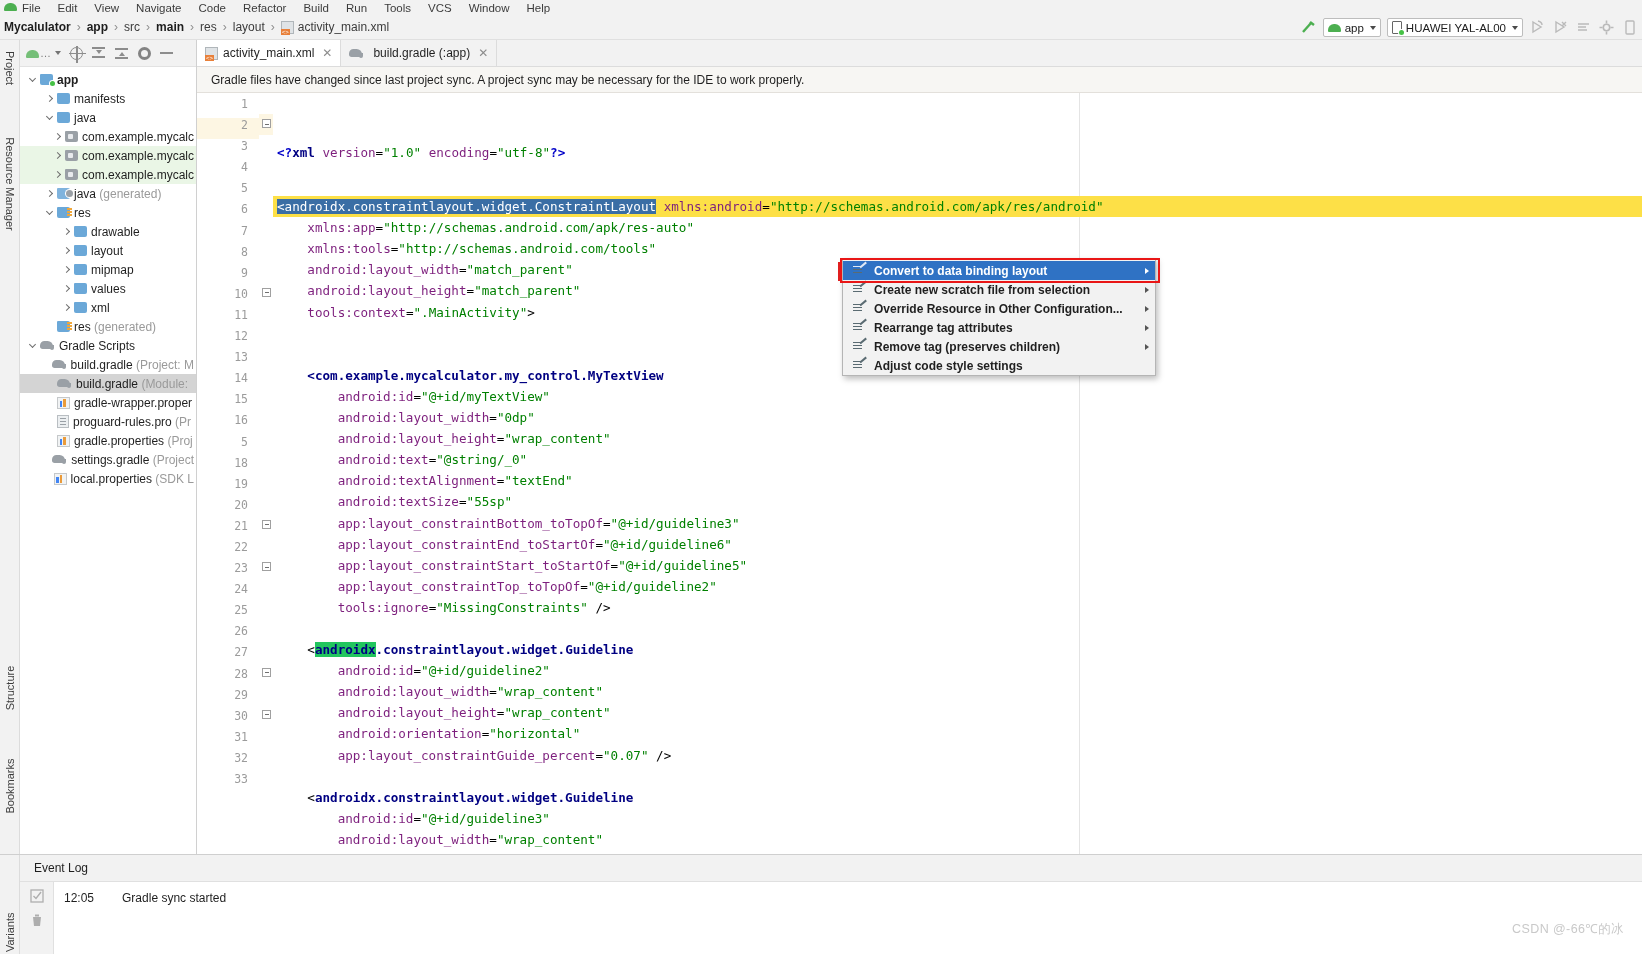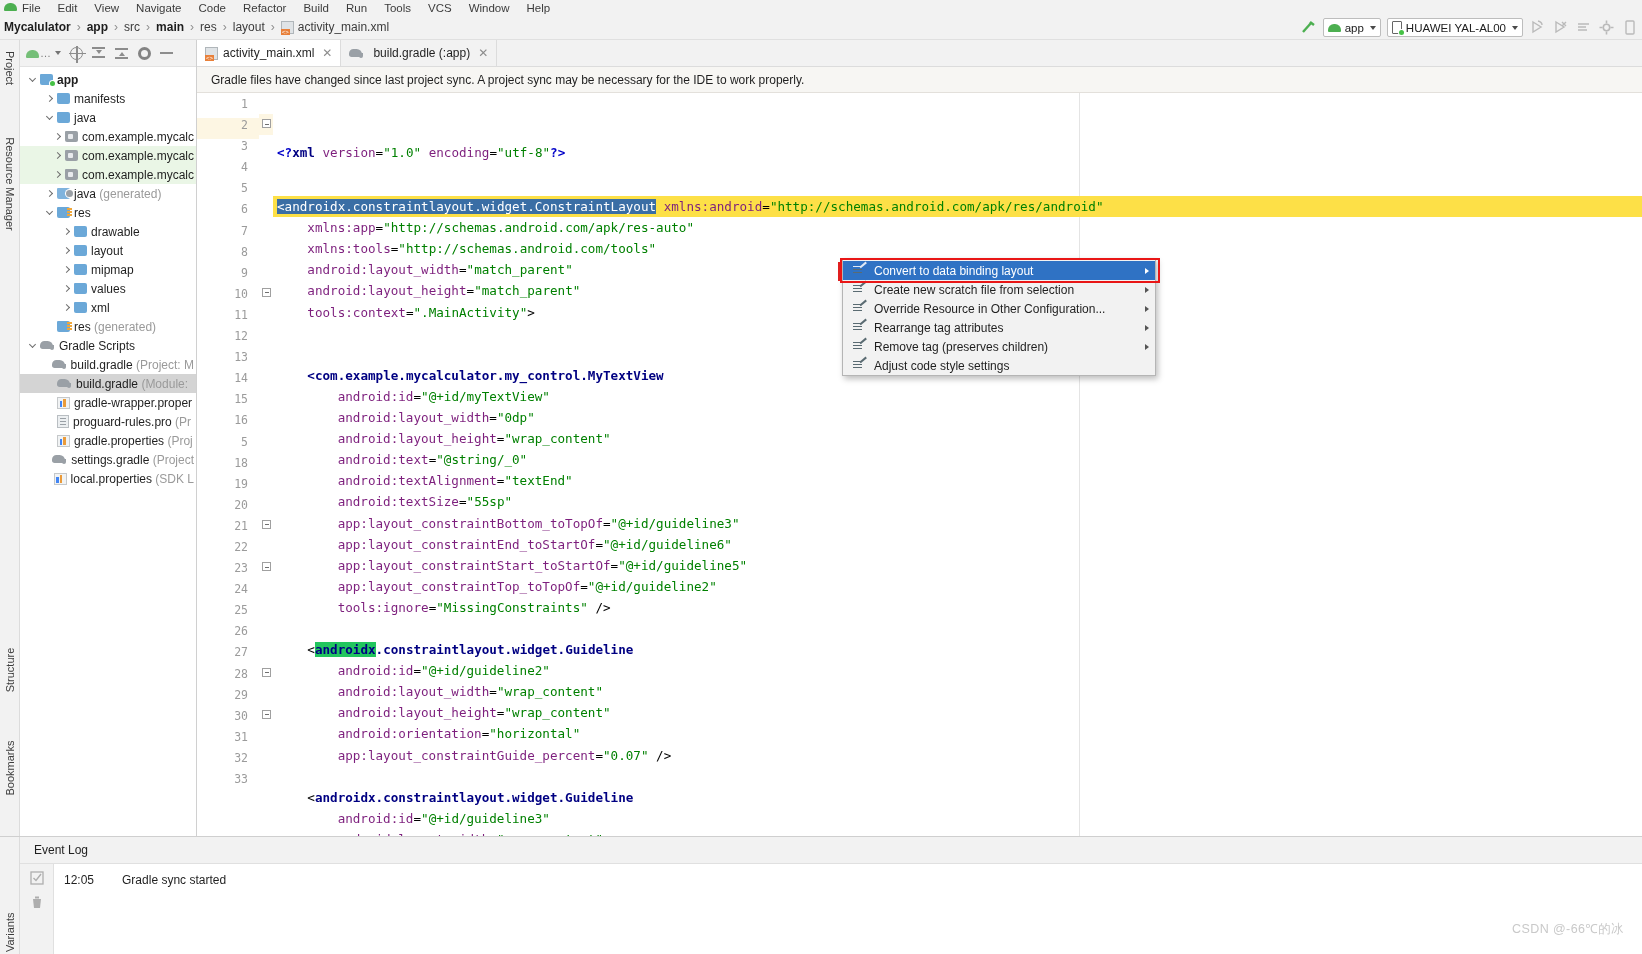--- a/index.html
+++ b/index.html
@@ -174,21 +174,21 @@
   .softhl{ background:#22c55e; }
   .rightmargin { position:absolute; top:0; bottom:0; left:806px; width:1px; background:#e4e4e4; }
 
   
   .redcaret { position:absolute; width:5px; height:19px; border:2px solid #e32020; }
 
   
   .ctxmenu {
     position:absolute; left:645px; top:165px; width:314px;
     background:#f2f2f2; border:1px solid #b5b5b5; box-shadow:2px 3px 6px rgba(0,0,0,.26);
-    z-index:40; padding:2px 0 0 0;
+    z-index:40; padding:2px 0 0 0;font-weight:bold;
   }
   .ctxitem {
     height:19px; display:flex; align-items:center; padding:0 6px 0 10px;
     font-size:12px; color:#1f1f1f; position:relative; gap:8px;
   }
   .ctxitem.sel { background:#2f72c4; color:#fff; }
   .ctxico { width:13px;height:11px; position:relative; flex-shrink:0; }
   .ctxico::before{content:"";position:absolute;left:0;top:1px;width:9px;height:1.3px;background:#5a6b72;
     box-shadow:0 3px 0 #5a6b72, 0 6px 0 #5a6b72;}
   .ctxico::after{content:"";position:absolute;left:6px;top:-1px;width:8px;height:1.5px;background:#5a6b72;
@@ -208,21 +208,21 @@
   .editor-status {
     height:20px; background:#f2f2f2; border-top:1px solid #dcdcdc;
     display:flex; align-items:center; justify-content:center; position:relative;
     font-size:11.5px; color:#555;
   }
   .hscroll-area { position:absolute; left:0; top:0; height:20px; width:263px; background:#fff;
     border-right:1px solid #dcdcdc;}
   .hscroll-thumb { position:absolute; left:2px; top:5px; height:9px; width:98px; background:#cfcfcf; border-radius:1px;}
 
   
-  .eventpanel { height:118px; display:flex; background:#f2f2f2; border-top:1px solid #cfcfcf; flex-shrink:0;}
+  .eventpanel { height:100px; display:flex; background:#f2f2f2; border-top:1px solid #cfcfcf; flex-shrink:0;}
   .ev-leftstrip { width:20px; border-right:1px solid #dcdcdc; position:relative; }
   .ev-body { flex:1; display:flex; flex-direction:column; }
   .ev-header { height:26px; display:flex; align-items:center; padding-left:14px; font-size:12px; color:#1f1f1f;}
   .ev-content { flex:1; background:#fff; display:flex; border-top:1px solid #e0e0e0;}
   .ev-tools { width:34px; background:#f2f2f2; border-right:1px solid #e0e0e0;
     display:flex; flex-direction:column; align-items:center; padding-top:7px; gap:10px;}
   .ev-tico { width:14px;height:14px; position:relative; opacity:.55;}
   .ev-rows { flex:1; padding-top:9px; position:relative;}
   .ev-row { display:flex; font-size:12px; color:#1f1f1f; gap:28px; padding-left:10px;}
 

